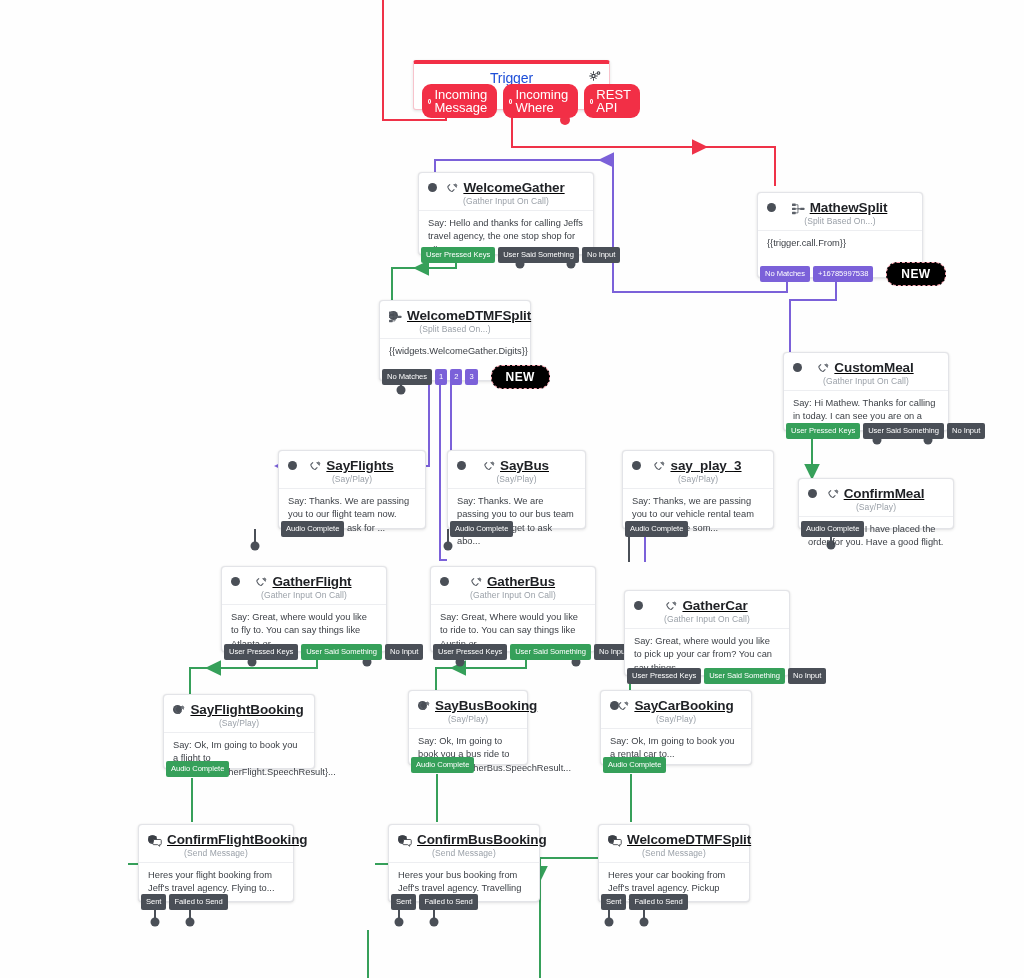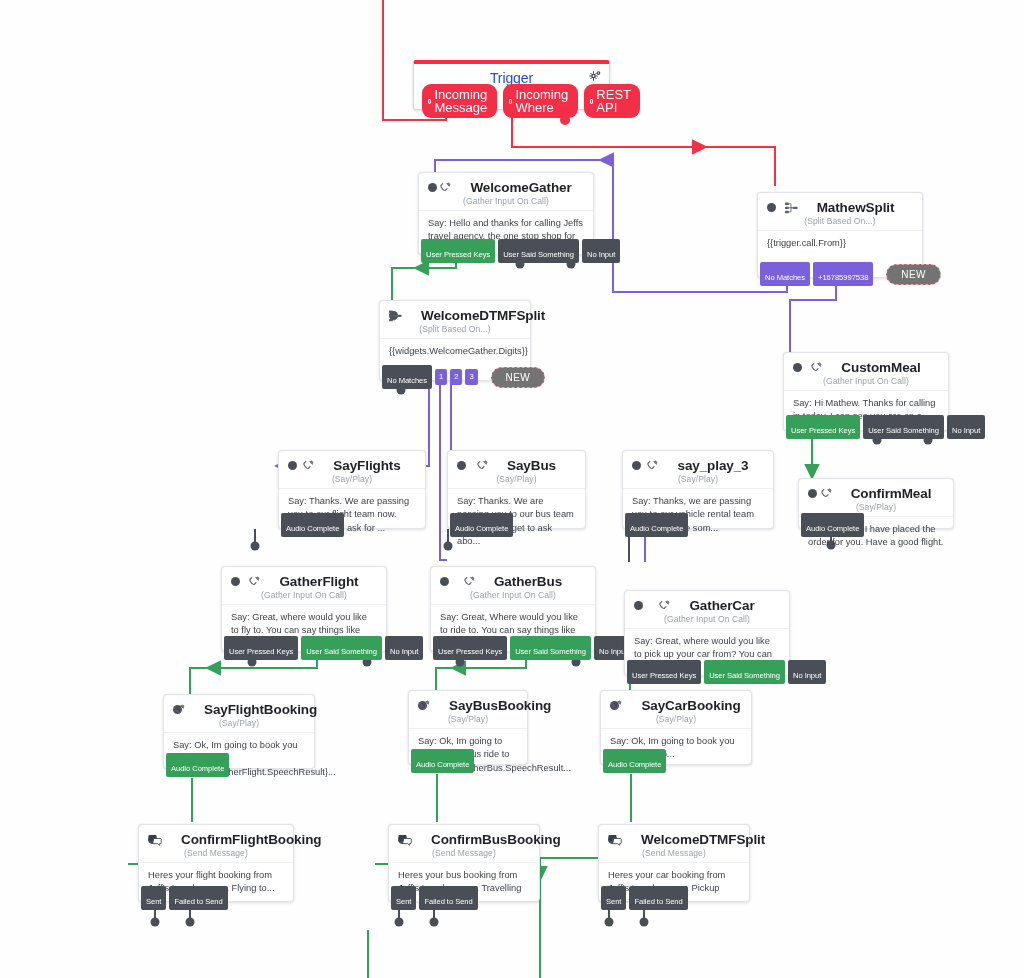--- a/index.html
+++ b/index.html
@@ -30,22 +30,22 @@
     display: flex; align-items: center;
     padding: 7px 10px 2px 9px;
     position: relative;
   }
   .dot {
     width: 9px; height: 9px; border-radius: 50%;
     background: #4a4f57; flex: 0 0 auto;
   }
   .hd-center {
     flex: 1 1 auto; text-align: center;
-    display: flex; align-items: center; justify-content: center;
-    gap: 19px; margin-left: -9px;
+    display: flex; align-items: flex-end; justify-content: center;
+    gap: 5px; margin-left: -9px; text-decoration: underline;
   }
   .nd-title {
     font-size: 13.5px; font-weight: bold; color: #1f2125;
     letter-spacing: -.1px; white-space: nowrap;
   }
   .nd-sub {
     text-align: center; font-size: 8.5px; color: #9aa0a8;
     margin: -1px 0 4px 0; letter-spacing: .1px;
   }
   .nd-body {
@@ -53,31 +53,31 @@
     padding: 6px 9px 9px 9px;
     font-size: 9.3px; line-height: 1.45; color: #3b3f45;
   }
   .pills {
     position: absolute; left: 2px; bottom: -9px;
     display: flex; align-items: center; gap: 3px;
     white-space: nowrap;
   }
   .pill {
     font-size: 7.6px; line-height: 1;
-    padding: 12px 5px 4px 5px;
+    padding: 4px 5px 4px 5px;
     border-radius: 2px; color: #fff;
     font-weight: normal; letter-spacing: -.05px;
   }
   .pill.grey  { background: #4a4f57; }
   .pill.green { background: #36a05a; }
   .pill.purple{ background: #7b61d9; }
   .pill.digit { padding: 4px 4px; }
   .newbtn {
-    font-size: 10px; font-weight: normal; color: #ffffff;
-    background: #737373; border: 1px dashed #f9a3b0;
+    font-size: 12px; font-weight: bold; color: #ffffff;
+    background: #000000; border: 1px dashed #f9a3b0;
     border-radius: 11px; padding: 4px 14px;
     letter-spacing: .4px; margin-left: 10px;
   }
 
   
   .trigger {
     position: absolute; background: #fff;
     border: 1px solid #f7c3cc; border-top: 4px solid #f22f46;
     border-radius: 3px;
     box-shadow: 0 1px 3px rgba(40,42,49,.14);

